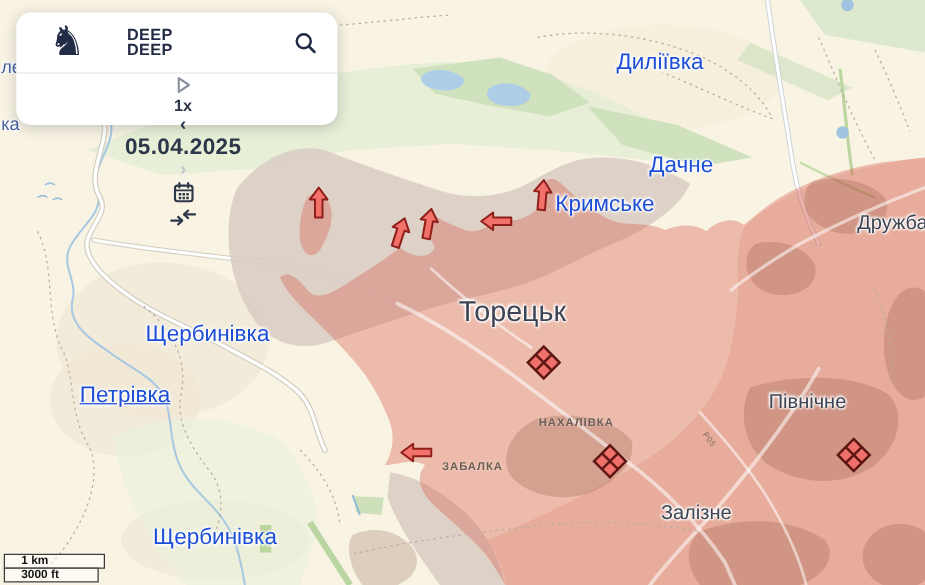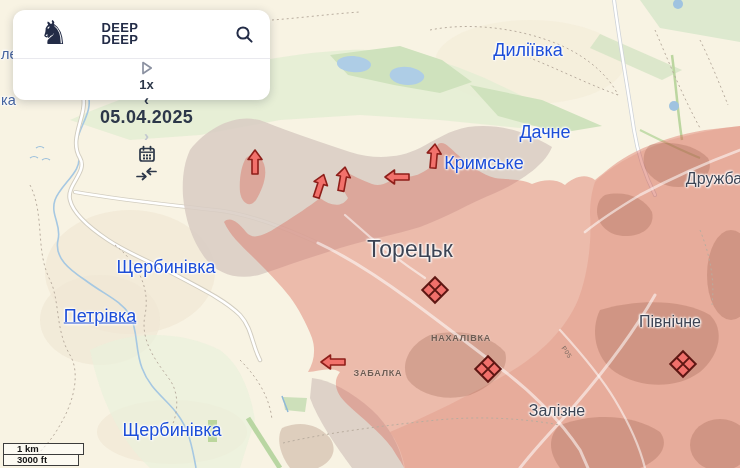--- a/index.html
+++ b/index.html
@@ -167,21 +167,21 @@
       <div class="map-label village" style="left: 528px; top: 50px;">Диліївка</div>
       <div class="map-label village" style="left: 545px; top: 132px;">Дачне</div>
       <div class="map-label village" style="left: 484px; top: 163px;">Кримське</div>
       <div class="map-label town" style="left: 714px; top: 179px;">Дружба</div>
       <div class="map-label city" style="left: 410px; top: 249px;">Торецьк</div>
       <div class="map-label village" style="left: 133px; top: 267px; margin-left: 33px;">Щербинівка</div>
       <div class="map-label village" style="left: 100px; top: 316px; text-decoration: underline;">Петрівка</div>
       <div class="map-label village" style="left: 172px; top: 430px;">Щербинівка</div>
       <div class="map-label hamlet" style="left: 461px; top: 322px;">НАХАЛІВКА</div>
       <div class="map-label hamlet" style="left: 378px; top: 357px;">ЗАБАЛКА</div>
-      <div class="map-label town" style="left: 646px; top: 322px; margin-left: 24px;">Північне</div>
+      <div class="map-label town" style="left: 646px; top: 322px;">Північне</div>
       <div class="map-label town" style="left: 557px; top: 411px;">Залізне</div>
       <div class="map-label fragment" style="left: 1px; top: 54px;">ле</div>
       <div class="map-label fragment" style="left: 1px; top: 100px;">ка</div>
       <div class="map-label roadnum" style="left: 567px; top: 352px;">Р05</div>
     </div>
 
   <div id="panel">
     <div class="row1">
       <div id="brand">
         <span id="knight">♞</span>

